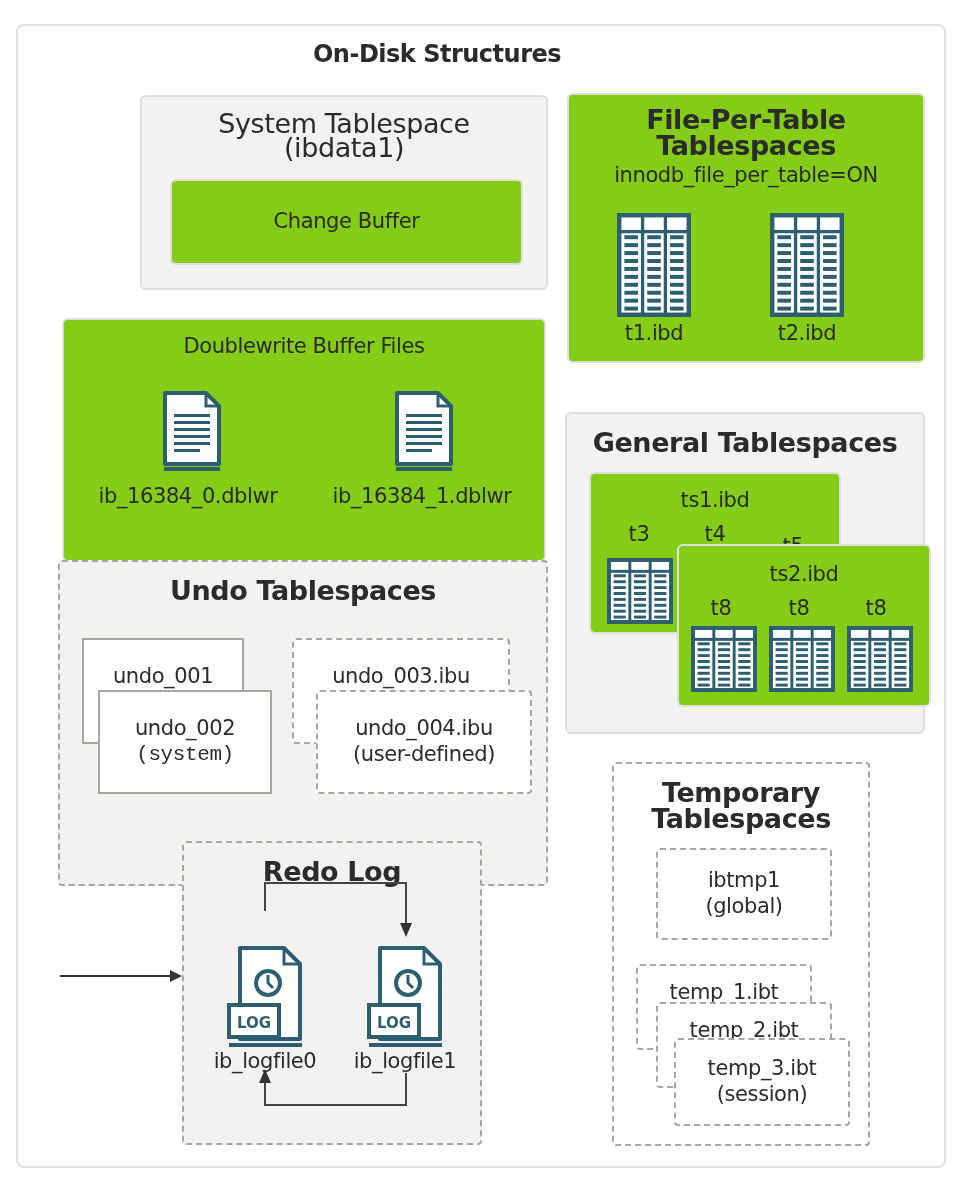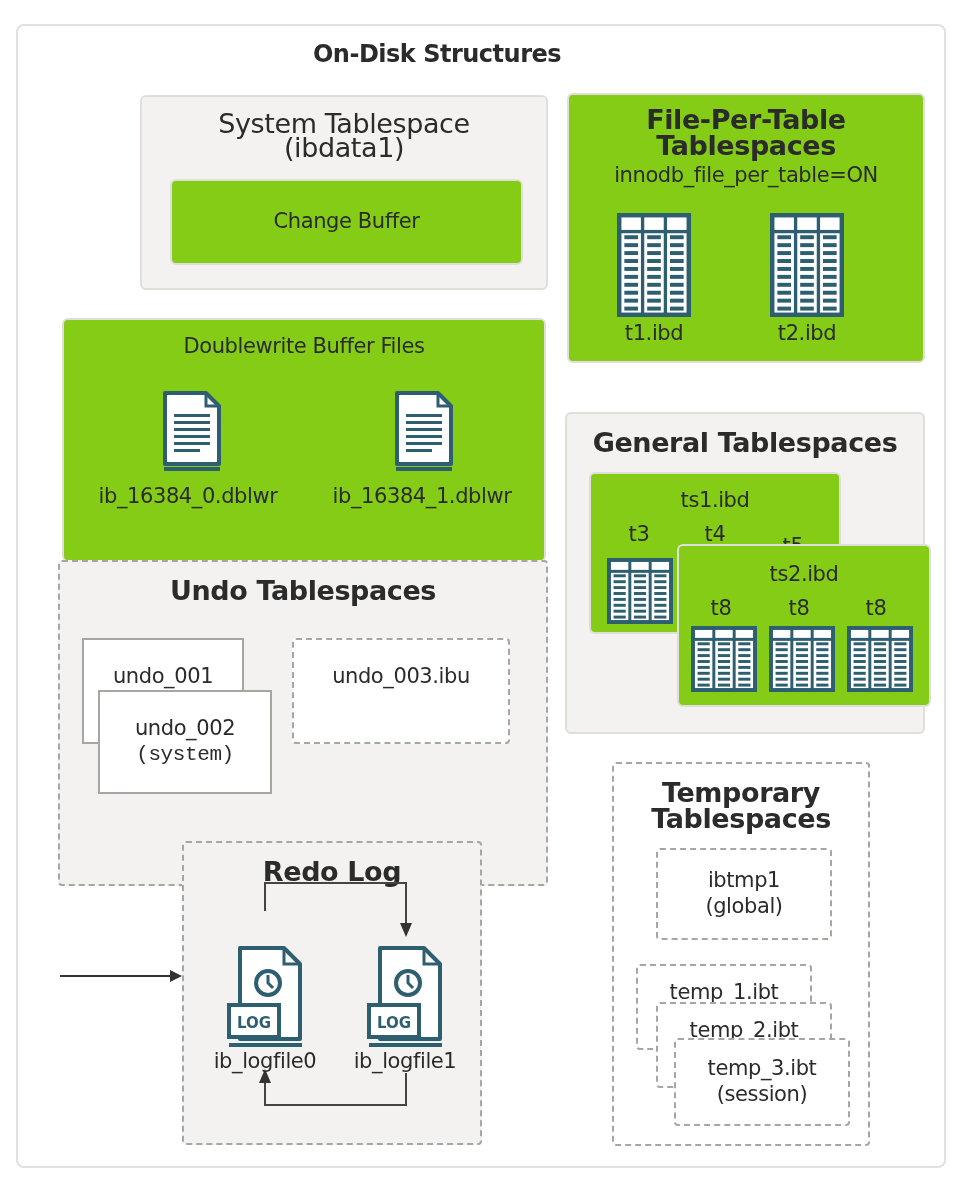--- a/index.html
+++ b/index.html
@@ -315,20 +315,24 @@
   <div class="abs solid-box" style="left:22px;top:76px;width:162px;height:106px;">
     <div class="abs lbl ctr" style="top:24px;">undo_001</div>
   </div>
   <div class="abs solid-box" style="left:38px;top:128px;width:174px;height:104px;">
     <div class="abs lbl ctr" style="top:24px;">undo_002</div>
     <div class="abs lbl ctr" style="top:50px;font-family:Liberation Mono, monospace;">(system)</div>
   </div>
   <div class="abs dash-white" style="left:232px;top:76px;width:218px;height:106px;">
     <div class="abs lbl ctr" style="top:24px;">undo_003.ibu</div>
   </div>
+  <div class="abs dash-white" style="left:256px;top:128px;width:216px;height:104px;">
+    <div class="abs lbl ctr" style="top:24px;">undo_004.ibu</div>
+    <div class="abs lbl ctr" style="top:50px;">(user-defined)</div>
+  </div>
 </div>
 
 <svg class="abs" style="left:58px;top:966px;" width="126" height="20">
   <line x1="2" y1="10" x2="114" y2="10" stroke="#333" stroke-width="2"></line>
   <polygon points="112,4 124,10 112,16" fill="#333"></polygon>
 </svg>
 
 <div class="abs dash-grey" style="left:182px;top:841px;width:300px;height:304px;">
   <div class="abs hdr ctr" style="top:16px;">Redo Log</div>
   <svg class="abs" style="left:0;top:0;" width="300" height="304">

